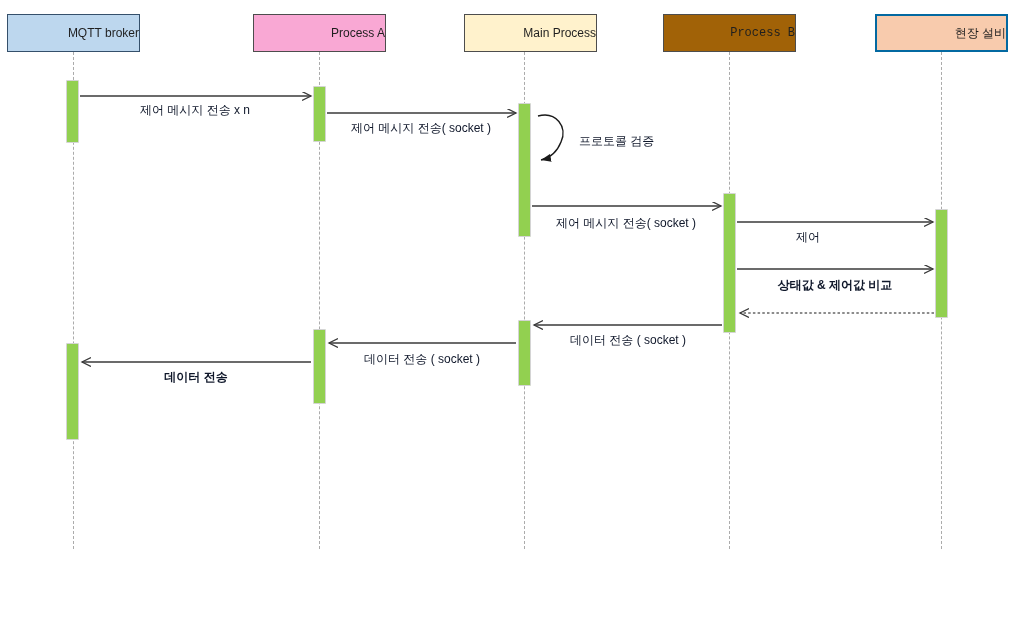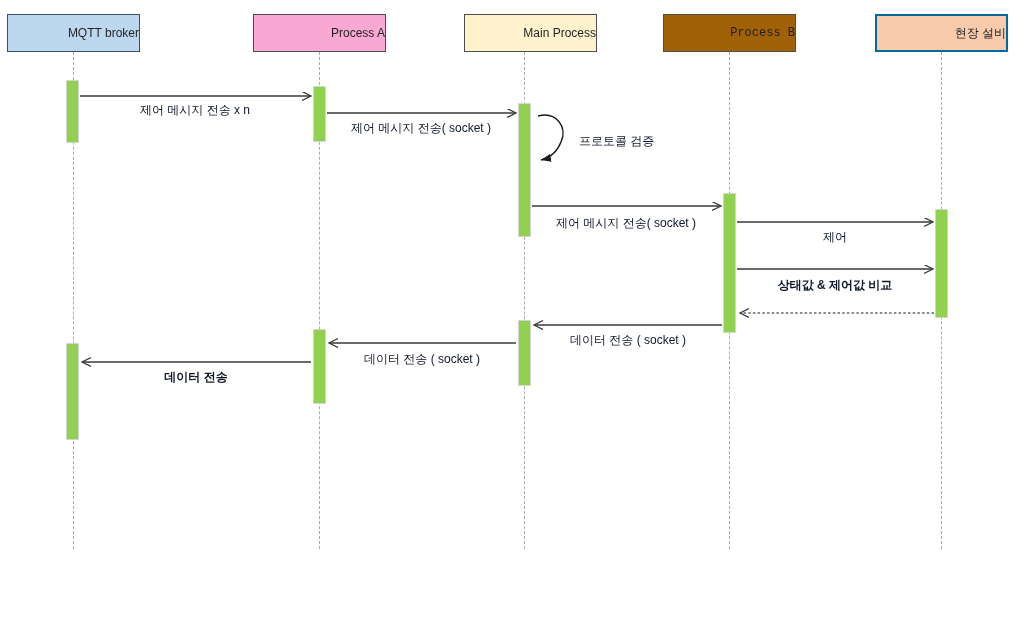--- a/index.html
+++ b/index.html
@@ -86,19 +86,19 @@
     <line x1="934" y1="313" x2="740" y2="313" stroke="#1a1a1a" stroke-width="1.1" stroke-dasharray="2.5 2.2" marker-end="url(#chev)"></line>
     <line x1="722" y1="325" x2="534" y2="325" stroke="#3a3a3a" stroke-width="1.3" marker-end="url(#chev)"></line>
     <line x1="516" y1="343" x2="329" y2="343" stroke="#3a3a3a" stroke-width="1.3" marker-end="url(#chev)"></line>
     <line x1="311" y1="362" x2="82" y2="362" stroke="#3a3a3a" stroke-width="1.3" marker-end="url(#chev)"></line>
   </svg>
 
   <div class="msg-label" style="left:85px; top:102px;">제어 메시지 전송 x n</div>
   <div class="msg-label" style="left:311px;top:120px;">제어 메시지 전송( socket )</div>
   <div class="msg-label msg-label-left" style="left:579px;top:133px;">프로토콜 검증</div>
   <div class="msg-label" style="left:516px;top:215px;">제어 메시지 전송( socket )</div>
-  <div class="msg-label" style="left:725px;top:229px;">제어</div>
+  <div class="msg-label" style="left:698px;top:229px;">제어</div>
   <div class="msg-label" style="left:725px;top:277px;font-weight:bold;">상태값 &amp; 제어값 비교</div>
   <div class="msg-label" style="left:518px;top:332px;">데이터 전송 ( socket )</div>
   <div class="msg-label" style="left:312px;top:351px;">데이터 전송 ( socket )</div>
   <div class="msg-label" style="left:86px; top:369px;font-weight:bold;">데이터 전송</div>
 
 </div>
 
 </body></html>

